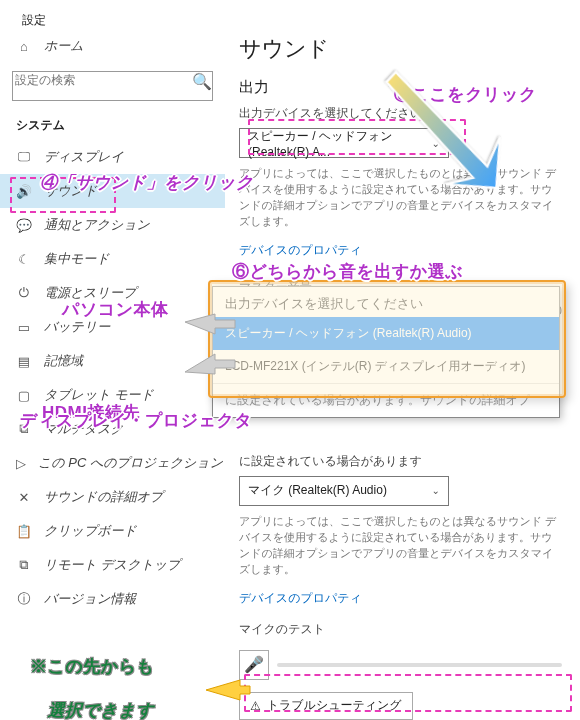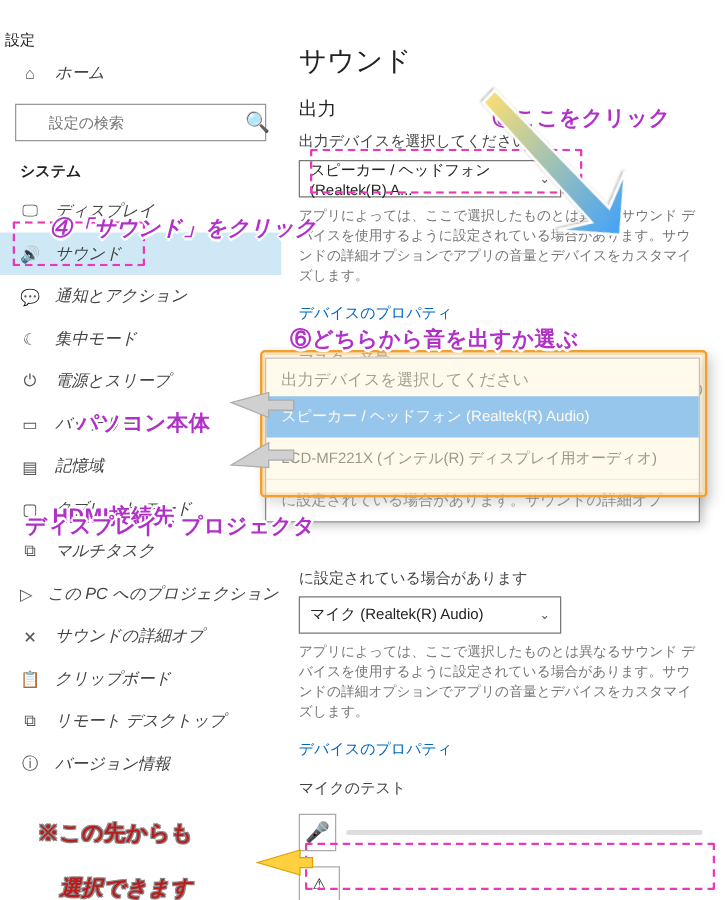--- a/index.html
+++ b/index.html
@@ -1,22 +1,22 @@
 <!DOCTYPE html>
 <html><head>
 <meta charset="utf-8">
 <style>
   * { box-sizing: border-box; font-family: "Yu Gothic UI", "Meiryo", sans-serif; }
   body { margin: 0; background: #fff; width: 580px; height: 720px; overflow: hidden; position: relative; color: #222; }
   .app { display: flex; width: 580px; height: 720px; }
   .sidebar { width: 225px; flex: 0 0 225px; padding: 10px 0 0 0; }
   .sb-row { display: flex; align-items: center; height: 34px; padding: 0 16px; font-size: 13px; color: #444; gap: 12px; position: relative; }
   .sb-row .icon { width: 16px; display: inline-flex; justify-content: center; color: #555; }
-  .sb-title { font-size: 12px; padding: 0 4px; margin-top: 14px; }
-  .search-wrap { margin: 8px 12px 6px 12px; height: 30px; border: 1px solid #999; display: flex; align-items: center; padding: 0 24px; }
+  .sb-title { font-size: 12px; padding: 0 22px; margin-top: 2px; }
+  .search-wrap { margin: 8px 12px 6px 12px; height: 30px; border: 1px solid #999; display: flex; align-items: flex-start; padding: 0 0; }
   .search-wrap input { border: none; outline: none; font-size: 12px; flex: 1; background: transparent; color: #555; }
   .grouplabel { font-size: 12px; font-weight: 600; padding: 10px 16px 6px; color: #222; }
   .sb-item { cursor: pointer; }
   .sb-item .txt { white-space: nowrap; font-style: italic; }
   .sb-item.active { background: #cfe8f6; }
   .main { flex: 1; padding: 14px 18px 10px 14px; overflow: hidden; }
   h1.title { font-size: 22px; font-weight: 400; margin: 20px 0 14px; }
   h2.sect { font-size: 15px; font-weight: 400; margin: 14px 0 8px; }
   .label { font-size: 12px; color: #444; margin: 6px 0; }
   .dropdown { height: 30px; border: 1px solid #777; display: flex; align-items: center; padding: 0 8px; font-size: 12px; width: 210px; justify-content: space-between; cursor: pointer; }
@@ -29,21 +29,21 @@
   .slider .fill { position: absolute; left: 0; top: 0; bottom: 0; background: #0067c0; width: 40%; border-radius: 2px; }
   .slider .thumb { position: absolute; left: 40%; top: 50%; width: 14px; height: 14px; border-radius: 50%; background: #0067c0; transform: translate(-50%, -50%); }
   .slider-val { font-size: 12px; width: 24px; text-align: right; }
   .micbtn { width: 30px; height: 30px; border: 1px solid #aaa; display: flex; align-items: center; justify-content: center; cursor: pointer; margin: 6px 0; }
   .tsbtn { height: 28px; border: 1px solid #aaa; display: inline-flex; align-items: center; padding: 0 10px; font-size: 12px; gap: 6px; margin: 6px 0; cursor: pointer; }
 
   
   .anno { position: absolute; pointer-events: none; }
   .anno-text { font-weight: 800; font-size: 17px; letter-spacing: 0.5px; text-shadow: -1px -1px 0 #fff, 1px -1px 0 #fff, -1px 1px 0 #fff, 1px 1px 0 #fff, -2px 0 0 #fff, 2px 0 0 #fff, 0 -2px 0 #fff, 0 2px 0 #fff; line-height: 1.25; white-space: nowrap; }
   .anno-text.purple { color: #b030c8; }
-  .anno-text.white { color: #b91c1c; text-shadow: -1px -1px 0 #8a8a8a, 1px -1px 0 #8a8a8a, -1px 1px 0 #8a8a8a, 1px 1px 0 #8a8a8a; }
+  .anno-text.white { color: #15803d; text-shadow: -1px -1px 0 #8a8a8a, 1px -1px 0 #8a8a8a, -1px 1px 0 #8a8a8a, 1px 1px 0 #8a8a8a; }
   .box-dashed-pink { border: 2px dashed #e83ab8; border-radius: 2px; }
   .box-orange { border: 2px solid #f0a030; box-shadow: 0 0 0 2px rgba(240,160,48,0.25) inset, 4px 4px 10px rgba(0,0,0,0.15); background: rgba(255,245,220,0.55); border-radius: 4px; }
 
   .popup { position:absolute; background:#fff; border:1px solid #888; box-shadow:2px 2px 8px rgba(0,0,0,0.25); }
   .popup .plabel { font-size:13px; padding:8px 12px 4px; color:#333; }
   .popup .pitem { font-size:12px; padding:8px 12px; color:#222; cursor:pointer; }
   .popup .pitem.sel { background:#1a8cff; color:#fff; }
 </style>
 </head>
 <body>
@@ -153,20 +153,21 @@
 
     <div class="label" style="margin-top:10px">マイクのテスト</div>
     <div style="display:flex; gap:8px; align-items:center">
       <div class="micbtn">
         <span>🎤</span>
       </div>
       <div style="flex:1; height:4px; background:#ddd; border-radius:2px"></div>
     </div>
     <div class="tsbtn">
       <span>⚠</span>
+      <span>トラブルシューティング</span>
     </div>
     <div></div>
 
     
     
   </div>
 </div>
 
 <div class="popup" style="left:212px; top:286px; width:348px;">
   <div class="plabel">出力デバイスを選択してください</div>
@@ -176,21 +177,21 @@
 </div>
 
 <div class="anno box-dashed-pink" style="left:10px; top:177px; width:106px; height:36px;"></div>
 <div class="anno box-dashed-pink" style="left:248px; top:119px; width:218px; height:36px;"></div>
 <div class="anno box-dashed-pink" style="left:244px; top:674px; width:328px; height:38px;"></div>
 <div class="anno box-orange" style="left:208px; top:280px; width:358px; height:118px;"></div>
 
 <div class="anno anno-text purple" style="left:40px; top:172px;font-style:italic;">④「サウンド」をクリック</div>
 <div class="anno anno-text purple" style="left:394px; top:84px;">⑤ここをクリック</div>
 <div class="anno anno-text purple" style="left:232px; top:261px;">⑥どちらから音を出すか選ぶ</div>
-<div class="anno anno-text purple" style="left:62px; top:328px;">パソコン本体</div>
+<div class="anno anno-text purple" style="left:62px; top:300px;font-family:Liberation Mono, monospace;">パソコン本体</div>
 <div class="anno anno-text purple" style="left:42px; top:402px;">HDMI接続先</div>
 <div class="anno anno-text purple" style="left:20px; top:410px;">ディスプレイ・プロジェクタ</div>
 <div class="anno anno-text white" style="left:30px; top:656px;">※この先からも</div>
 <div class="anno anno-text white" style="left:30px; top:700px;font-style:italic;">　選択できます</div>
 
 <svg class="anno" style="left:0; top:0;" width="580" height="720">
   <defs>
     <linearGradient id="g1" x1="0" y1="0" x2="1" y2="1">
       <stop offset="0" stop-color="#3aa0ff"></stop>
         <stop offset="1" stop-color="#ffe070"></stop>

